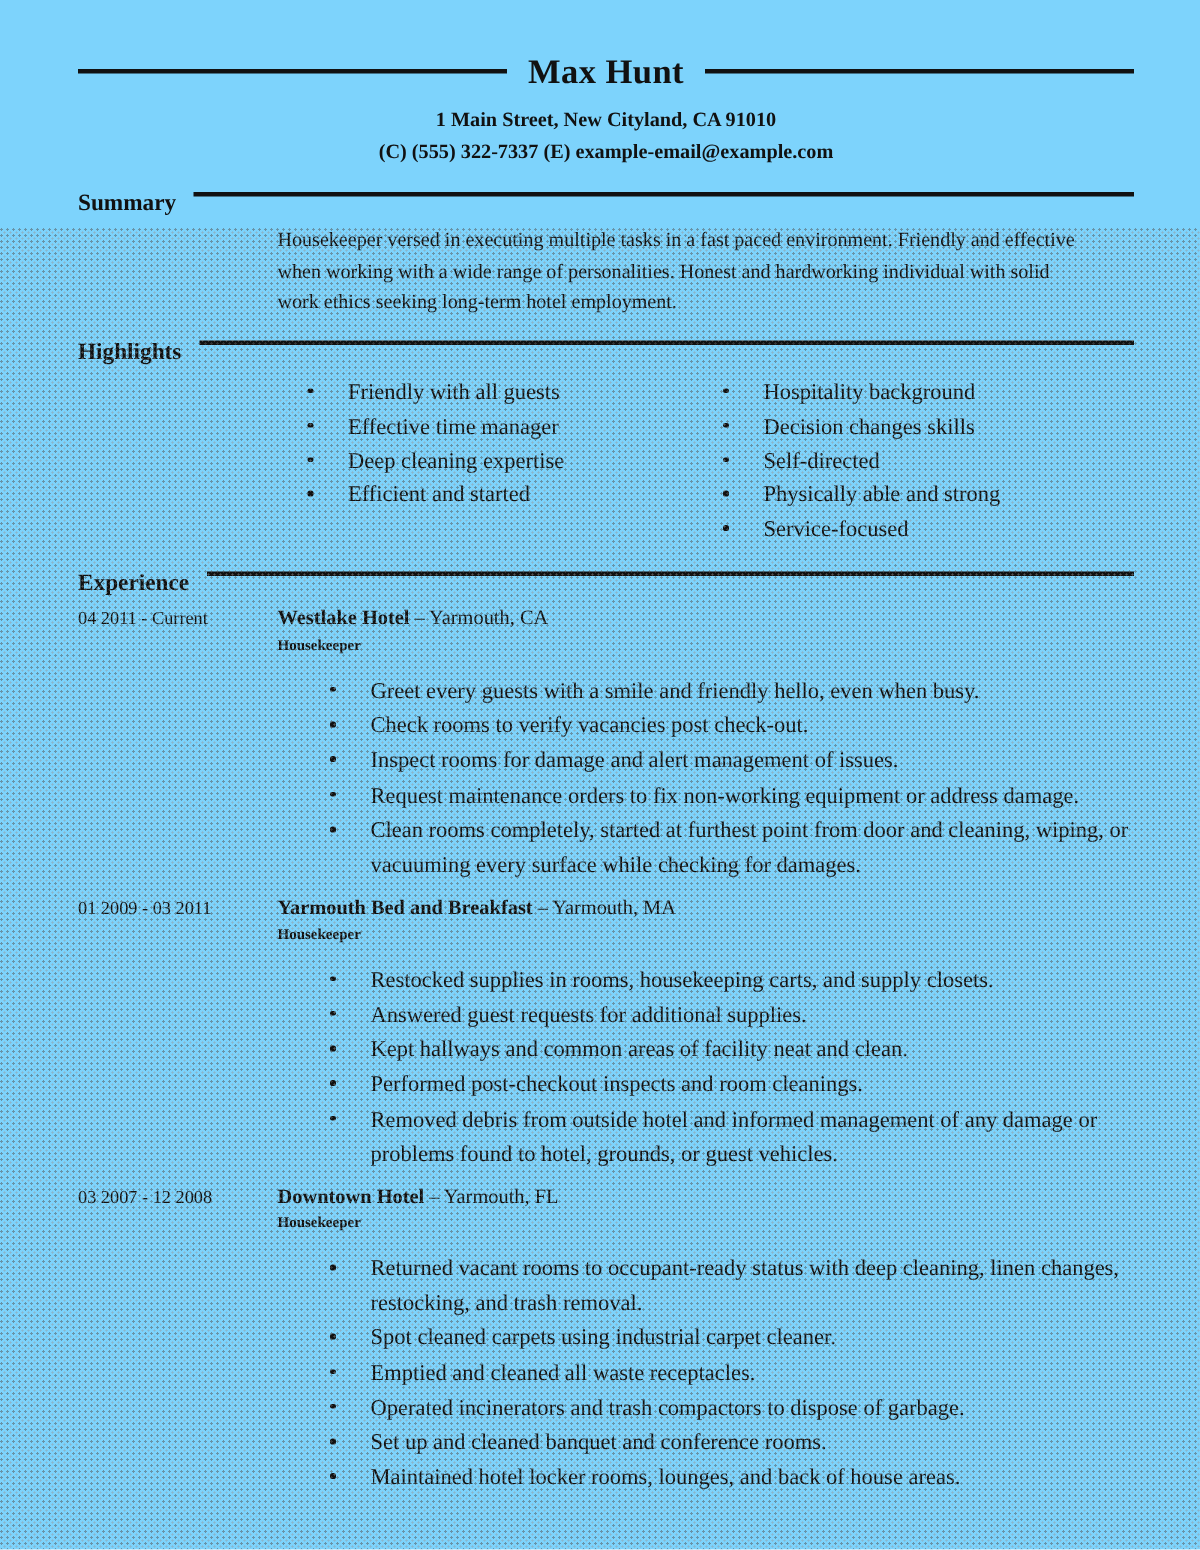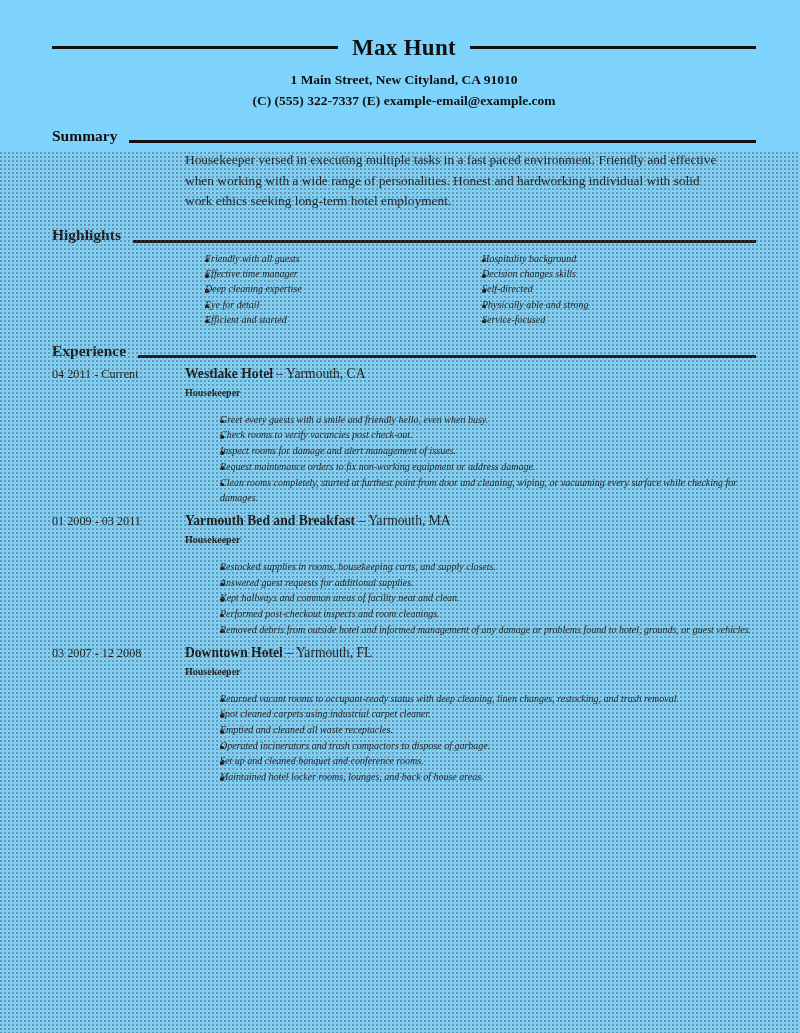--- a/index.html
+++ b/index.html
@@ -63,21 +63,21 @@
     text-align: center;
     font-weight: bold;
     font-size: 13.5px;
     line-height: 1.55;
     margin-top: 11px;
   }
 
   
   .section-head {
     display: flex;
-    align-items: flex-end;
+    align-items: flex-start;
     gap: 12px;
     margin-top: 16px;
   }
   .section-title {
     font-size: 15.5px;
     font-weight: bold;
     white-space: nowrap;
     line-height: 1;
   }
   .section-head .rule {
@@ -101,24 +101,23 @@
   .hl-col {
     width: 50%;
   }
   ul.bul {
     list-style: none;
     margin: 0;
     padding: 0;
   }
   ul.bul > li {
     position: relative;
-    padding-left: 3px;
-    font-size: 10px;
+    padding-left: 30px;
+    font-size: 15px;
     line-height: 1.52;
-    font-style: italic;
   }
   ul.bul > li::before {
     content: "";
     position: absolute;
     left: 3px;
     top: 8px;
     width: 3.5px;
     height: 3.5px;
     border-radius: 50%;
     background: #111;
@@ -188,21 +187,20 @@
     <div class="section-head">
       <span class="section-title">Highlights</span>
       <span class="rule"></span>
     </div>
     <div class="highlights">
       <div class="hl-col">
         <ul class="bul">
             <li>Friendly with all guests</li>
             <li>Effective time manager</li>
             <li>Deep cleaning expertise</li>
-            <li>Eye for detail</li>
             <li>Efficient and started</li>
           </ul>
       </div>
       <div class="hl-col">
         <ul class="bul">
             <li>Hospitality background</li>
             <li>Decision changes skills</li>
             <li>Self-directed</li>
             <li>Physically able and strong</li>
             <li>Service-focused</li>

